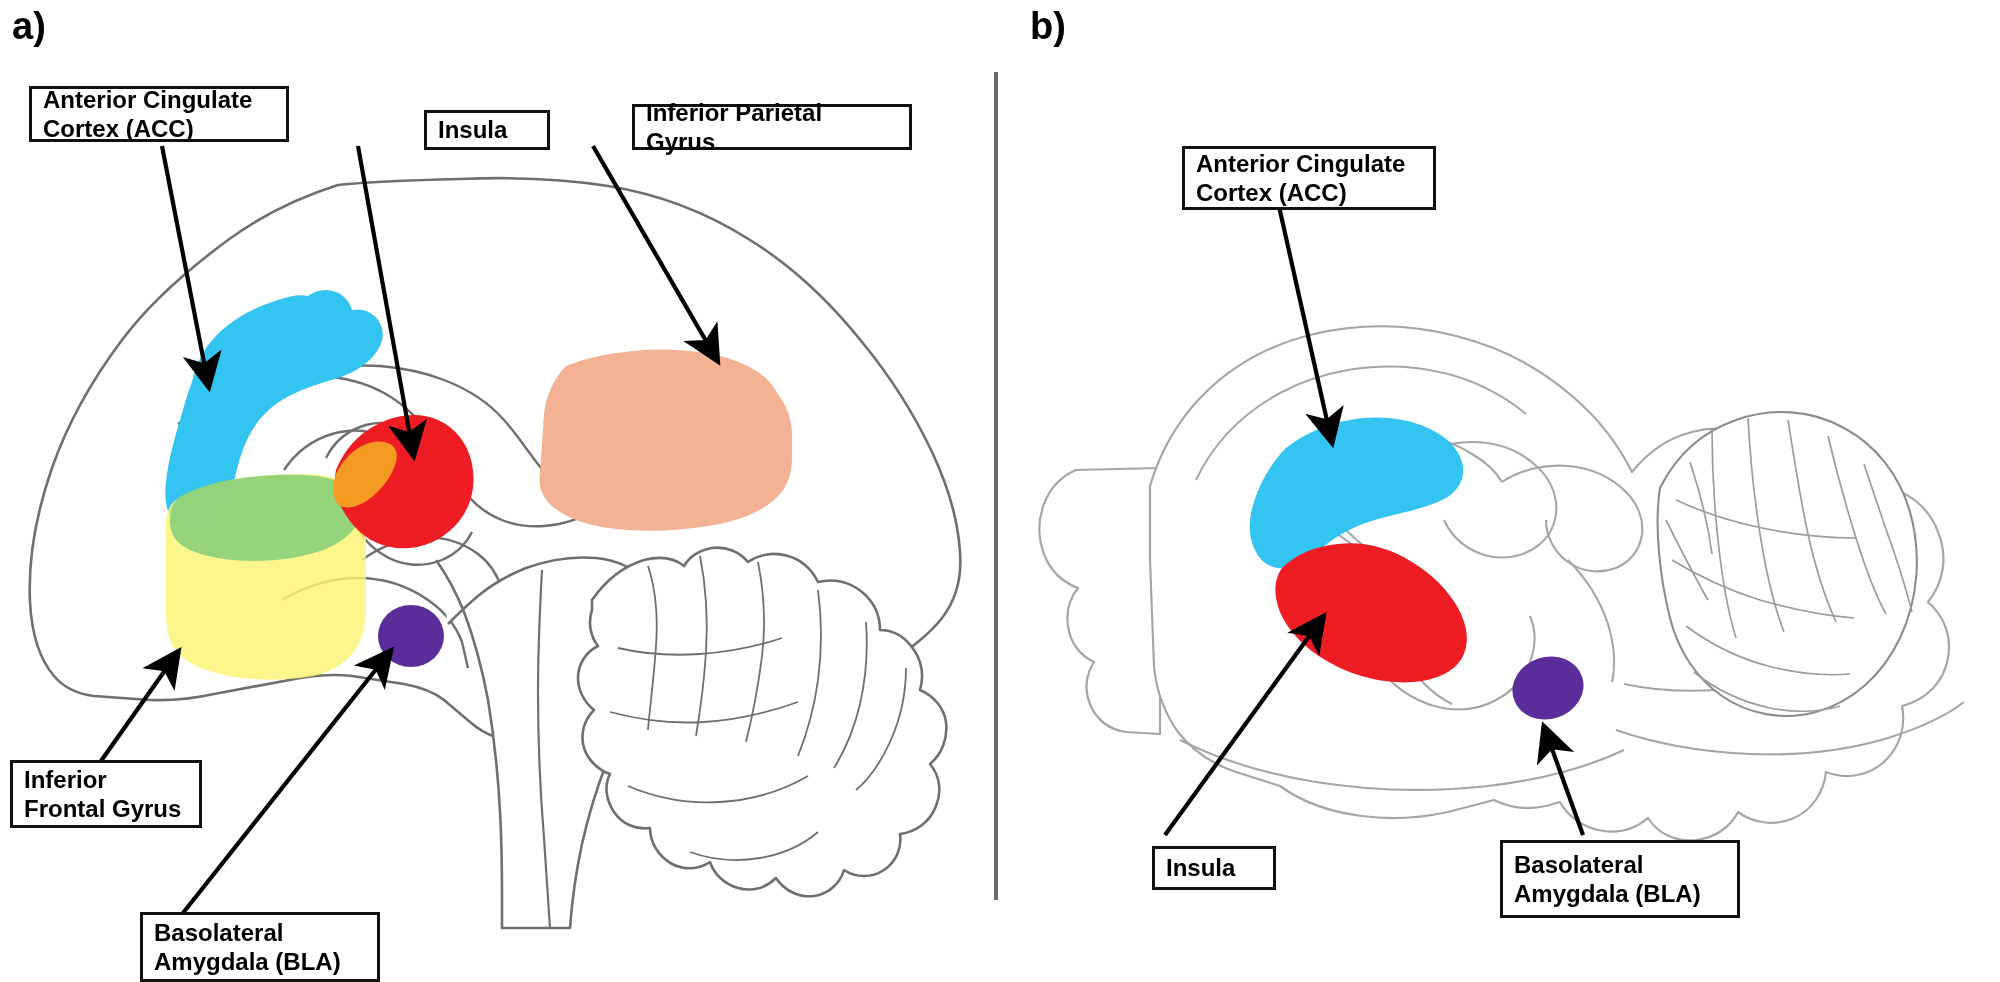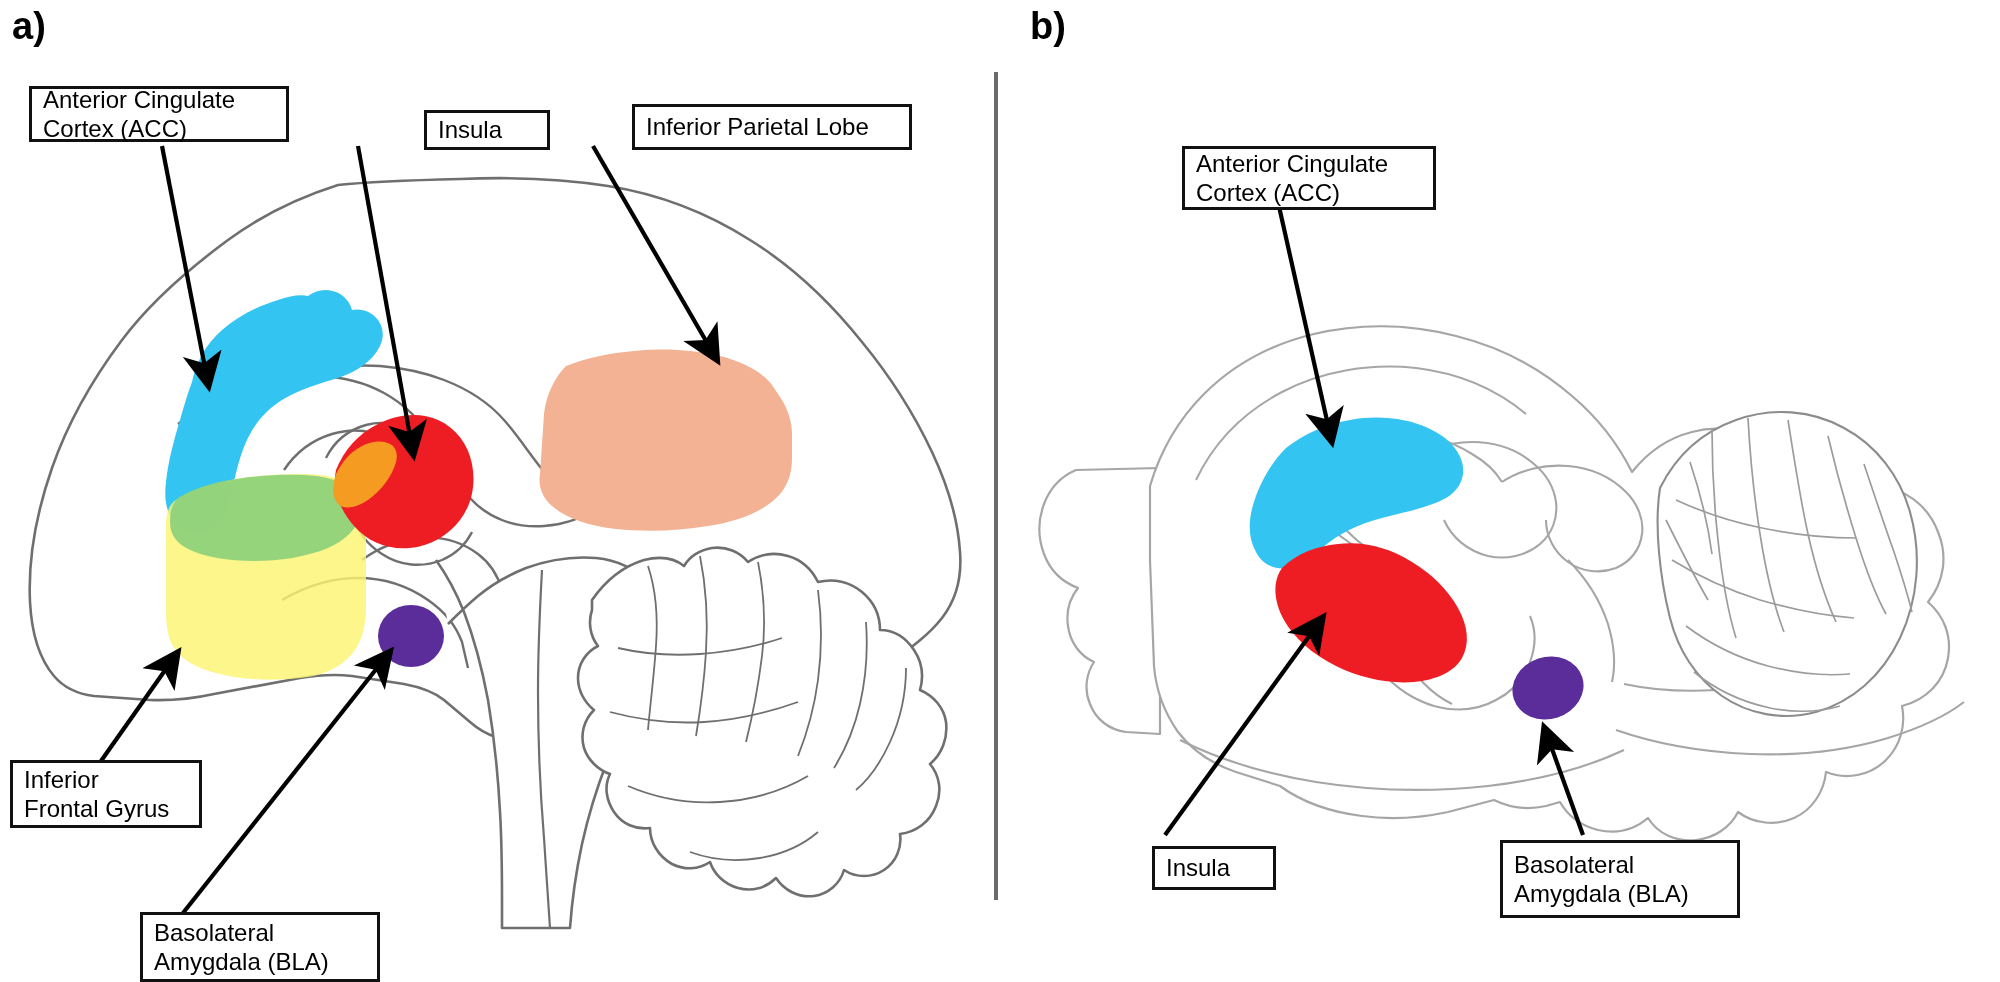--- a/index.html
+++ b/index.html
@@ -32,21 +32,21 @@
     letter-spacing: 0px;
   }
   .label-box {
     position: absolute;
     border: 3px solid #111111;
     background: #ffffff;
     box-sizing: border-box;
     display: flex;
     align-items: center;
     padding: 5px 11px;
-    font-weight: normal;
+    font-weight: bold;
     font-size: 24px;
     line-height: 1.22;
     color: #000000;
     white-space: pre-line;
     z-index: 5;
   }
   .divider {
     position: absolute;
     background: #6b6b6b;
     width: 4px;
@@ -414,21 +414,21 @@
   <div class="divider" style="left:994px; top:72px; height:828px;"></div>
 
   <div class="panel-letter" style="left:12px; top:5px;">a)</div>
   <div class="panel-letter" style="left:1030px; top:5px;">b)</div>
 
   <div class="label-box" style="left:29px; top:86px; width:260px; height:56px;">Anterior Cingulate
 Cortex (ACC)</div>
 
   <div class="label-box" style="left:424px; top:110px; width:126px; height:40px;">Insula</div>
 
-  <div class="label-box" style="left:632px; top:104px; width:280px; height:46px;">Inferior Parietal Lobe</div>
+  <div class="label-box" style="left:632px; top:104px; width:280px; height:46px;">Inferior Parietal Gyrus</div>
 
   <div class="label-box" style="left:10px; top:760px; width:192px; height:68px;">Inferior
 Frontal Gyrus</div>
 
   <div class="label-box" style="left:140px; top:912px; width:240px; height:70px;">Basolateral
 Amygdala (BLA)</div>
 
   <div class="label-box" style="left:1182px; top:146px; width:254px; height:64px;">Anterior Cingulate
 Cortex (ACC)</div>
 

